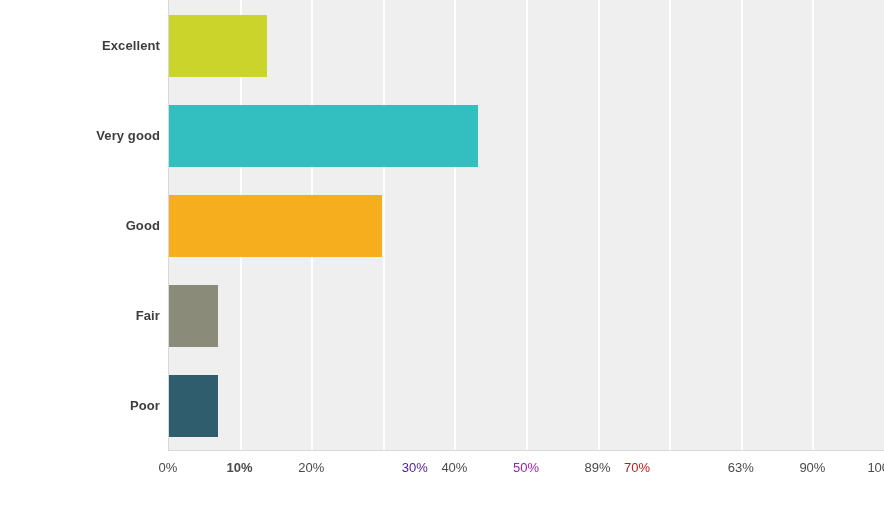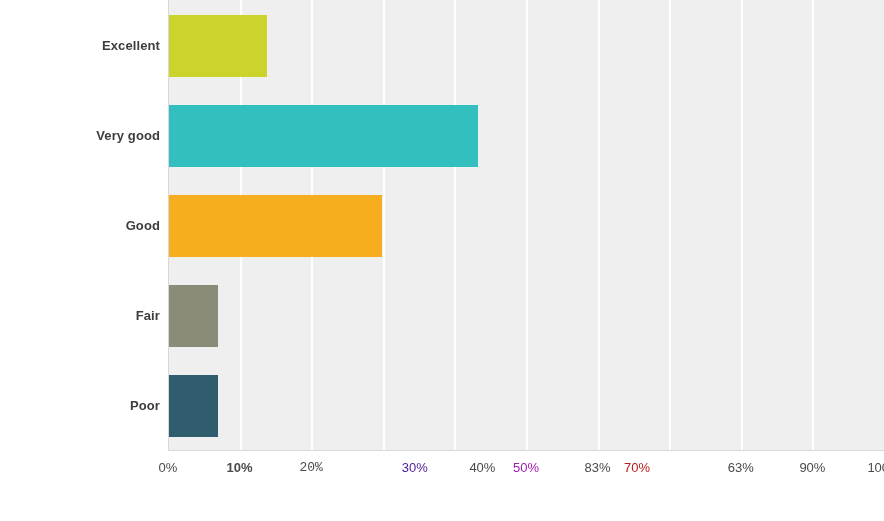--- a/index.html
+++ b/index.html
@@ -114,25 +114,25 @@
         <div class="bar" title="Fair: 6.8%" style="width: 48.688px; background: rgb(138, 139, 120); height: 62px;"></div>
       </div>
       <div class="bar-row" style="top: 375px; width: 716px;">
         <div class="bar" title="Poor: 6.8%" style="width: 48.688px; background: rgb(47, 93, 110); height: 62px;"></div>
       </div>
     </div>
 
   <div id="x-axis">
       <div class="tick-label" style="left: 168px; color: rgb(74, 74, 74);">0%</div>
       <div class="tick-label" style="left: 239.6px; color: rgb(74, 74, 74); font-weight: bold;">10%</div>
-      <div class="tick-label" style="left: 311.2px; color: rgb(74, 74, 74); font-family: Liberation Mono, monospace;">20%</div>
+      <div class="tick-label" style="left: 311.2px; color: rgb(74, 74, 74);">20%</div>
       <div class="tick-label" style="left: 382.8px; color: #4c1d95; margin-left: 32px;">30%</div>
-      <div class="tick-label" style="left: 454.4px; color: rgb(74, 74, 74); margin-left: 28px;">40%</div>
+      <div class="tick-label" style="left: 454.4px; color: rgb(74, 74, 74);">40%</div>
       <div class="tick-label" style="left: 526px; color: #a21caf;">50%</div>
-      <div class="tick-label" style="left: 597.6px; color: rgb(74, 74, 74);">83%</div>
+      <div class="tick-label" style="left: 597.6px; color: rgb(74, 74, 74);">89%</div>
       <div class="tick-label" style="left: 637px; color: #b91c1c;">70%</div>
       <div class="tick-label" style="left: 740.8px; color: rgb(74, 74, 74);">63%</div>
       <div class="tick-label" style="left: 812.4px; color: rgb(74, 74, 74);">90%</div>
       <div class="tick-label" style="left: 884px; color: rgb(74, 74, 74);">100%</div>
     </div>
 
 <div class="cat-label" style="top: 39px; color: rgb(61, 61, 61);">Excellent</div>
     <div class="cat-label" style="top: 129px; color: rgb(61, 61, 61);">Very good</div>
     <div class="cat-label" style="top: 219px; color: rgb(61, 61, 61);">Good</div>
     <div class="cat-label" style="top: 309px; color: rgb(61, 61, 61);">Fair</div>

